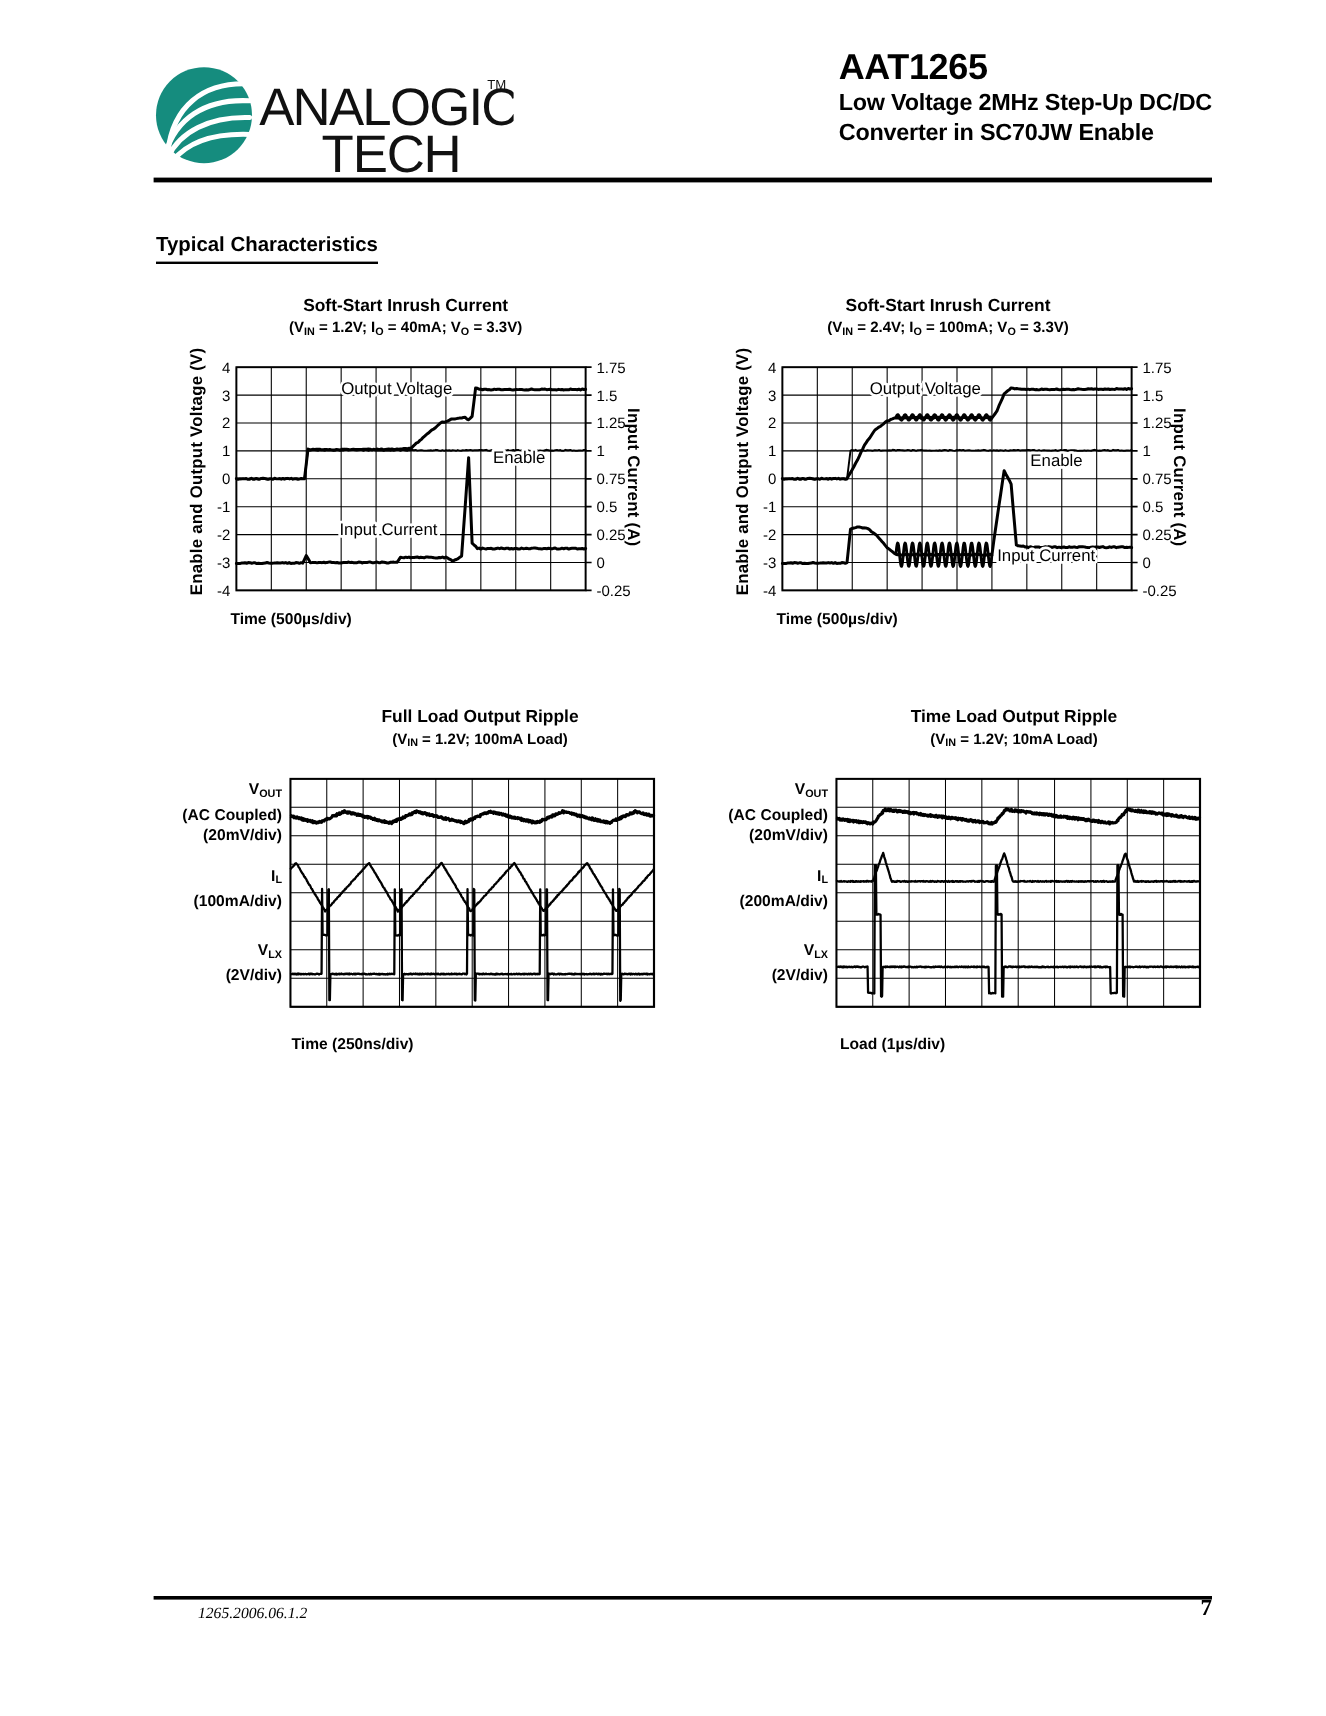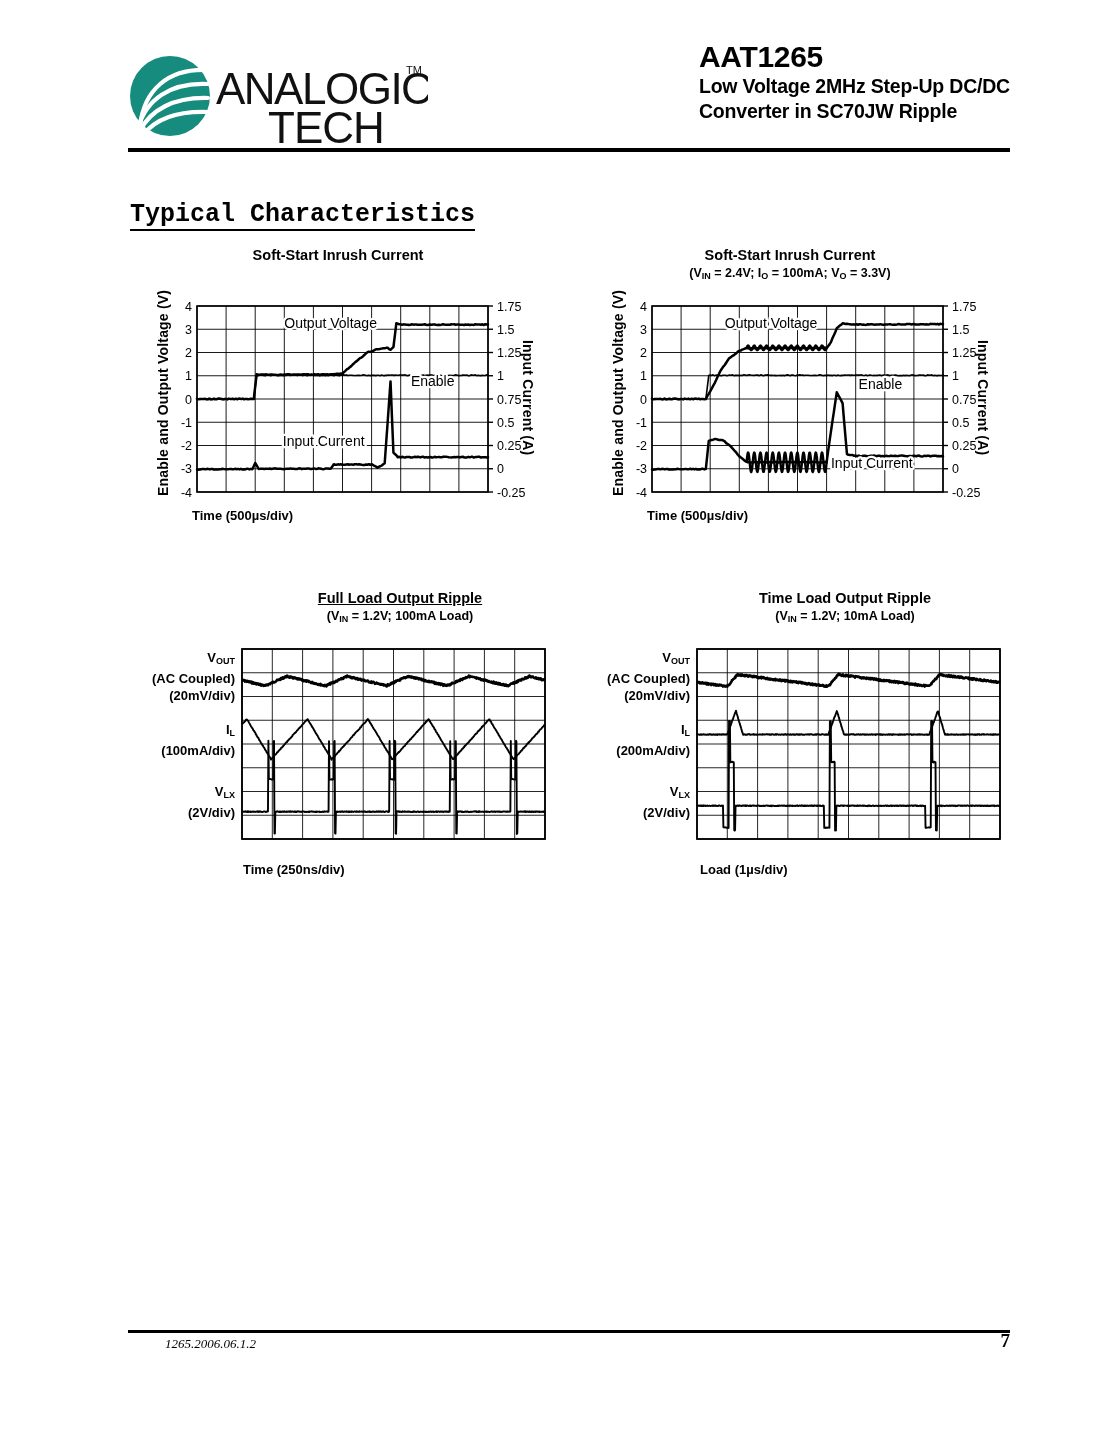--- a/index.html
+++ b/index.html
@@ -8,22 +8,22 @@
 
   
   .header{position:absolute;left:128px;top:40px;width:882px;height:110px;}
   .logo{position:absolute;left:0px;top:8px;width:300px;height:100px;}
   .title-block{position:absolute;right:0px;top:0px;text-align:left;}
   .part-no{font-size:30px;font-weight:bold;letter-spacing:-0.3px;line-height:34px;}
   .subtitle{font-size:19.5px;font-weight:bold;line-height:25px;letter-spacing:-0.2px;}
   .rule{position:absolute;left:128px;top:148px;width:882px;height:4px;background:#000;}
 
   
-  .section-title{position:absolute;left:130px;top:203px;font-size:25px;font-weight:bold;
-     border-bottom:2.5px solid #000;padding-bottom:2px;line-height:24px;font-family:Liberation Mono, monospace;}
+  .section-title{position:absolute;left:130px;top:192px;font-size:17px;font-weight:bold;
+     border-bottom:2.5px solid #000;padding-bottom:2px;line-height:24px;}
 
   
   .chart-title{position:absolute;text-align:center;font-size:14.5px;font-weight:bold;line-height:18px;width:420px;}
   .chart-sub{position:absolute;text-align:center;font-size:12.5px;font-weight:bold;line-height:16px;width:420px;}
   .sub{font-size:9px;vertical-align:-2px;}
 
   .axis-label-v{position:absolute;font-size:14px;font-weight:bold;
      writing-mode:vertical-rl;transform:rotate(180deg);white-space:nowrap;letter-spacing:0.2px;}
   .axis-label-vr{position:absolute;font-size:14px;font-weight:bold;
      writing-mode:vertical-rl;white-space:nowrap;letter-spacing:0.2px;}
@@ -60,28 +60,31 @@
         <path d="M2,60 L2,75 L20,82 L14,58 Z" fill="#158C7E" opacity="0"></path>
         <text x="88" y="56" font-family="Liberation Sans, sans-serif" font-size="44" letter-spacing="-1.5" fill="#111">ANALOGIC</text>
         <text x="278" y="26" font-family="Liberation Sans, sans-serif" font-size="11" fill="#111">TM</text>
         <text x="140" y="95" font-family="Liberation Sans, sans-serif" font-size="44" letter-spacing="-1" fill="#111">TECH</text>
       </svg>
     </div>
 
     <div class="title-block">
       <div class="part-no">AAT1265</div>
       <div class="subtitle">Low Voltage 2MHz Step-Up DC/DC</div>
-      <div class="subtitle">Converter in SC70JW Ripple</div>
+      <div class="subtitle">Converter in SC70JW Enable</div>
     </div>
   </div>
   <div class="rule"></div>
 
   <div class="section-title">Typical Characteristics</div>
 
   <div class="chart-title" style="left:128px;top:246px;">Soft-Start Inrush Current</div>
+  <div class="chart-sub" style="left:128px;top:265px;">
+    (V<span class="sub">IN</span> = 1.2V; I<span class="sub">O</span> = 40mA; V<span class="sub">O</span> = 3.3V)
+  </div>
   <div class="axis-label-v" style="left:155px;top:296px;height:200px;">Enable and Output Voltage (V)</div>
   <div class="axis-label-vr" style="left:520px;top:340px;height:160px;">Input Current (A)</div>
   <div id="chart1" style="position:absolute;left:176px;top:298px;"><svg width="370" height="212" viewBox="0 0 370 212">
         <g stroke="#000" stroke-width="0.9" fill="none">
           <line x1="21" y1="8" x2="21" y2="194"></line>
           <line x1="50.1" y1="8" x2="50.1" y2="194"></line>
           <line x1="79.2" y1="8" x2="79.2" y2="194"></line>
           <line x1="108.3" y1="8" x2="108.3" y2="194"></line>
           <line x1="137.4" y1="8" x2="137.4" y2="194"></line>
           <line x1="166.5" y1="8" x2="166.5" y2="194"></line>
@@ -204,21 +207,21 @@
         <path d="M115.58,49.85 L115.94,49.01 L116.30,48.28 L116.67,47.76 L117.03,47.53 L117.39,47.62 L117.76,48.01 L118.12,48.65 L118.48,49.45 L118.85,50.31 L119.21,51.11 L119.58,51.73 L119.94,52.10 L120.30,52.16 L120.67,51.91 L121.03,51.37 L121.40,50.63 L121.76,49.78 L122.12,48.94 L122.49,48.23 L122.85,47.74 L123.21,47.53 L123.58,47.64 L123.94,48.05 L124.30,48.71 L124.67,49.52 L125.03,50.38 L125.40,51.16 L125.76,51.77 L126.12,52.11 L126.49,52.15 L126.85,51.87 L127.22,51.32 L127.58,50.57 L127.94,49.72 L128.31,48.88 L128.67,48.18 L129.03,47.71 L129.40,47.53 L129.76,47.66 L130.13,48.09 L130.49,48.76 L130.85,49.58 L131.22,50.44 L131.58,51.22 L131.94,51.81 L132.31,52.13 L132.67,52.14 L133.03,51.84 L133.40,51.27 L133.76,50.51 L134.13,49.65 L134.49,48.82 L134.85,48.14 L135.22,47.68 L135.58,47.52 L135.94,47.68 L136.31,48.14 L136.67,48.82 L137.04,49.65 L137.40,50.51 L137.76,51.27 L138.13,51.84 L138.49,52.14 L138.86,52.13 L139.22,51.81 L139.58,51.22 L139.95,50.44 L140.31,49.58 L140.67,48.76 L141.04,48.09 L141.40,47.66 L141.76,47.53 L142.13,47.71 L142.49,48.18 L142.86,48.88 L143.22,49.72 L143.58,50.57 L143.95,51.32 L144.31,51.87 L144.68,52.15 L145.04,52.11 L145.40,51.77 L145.77,51.16 L146.13,50.38 L146.49,49.52 L146.86,48.71 L147.22,48.05 L147.58,47.64 L147.95,47.53 L148.31,47.74 L148.68,48.23 L149.04,48.94 L149.40,49.78 L149.77,50.63 L150.13,51.37 L150.50,51.91 L150.86,52.16 L151.22,52.10 L151.59,51.73 L151.95,51.11 L152.31,50.31 L152.68,49.45 L153.04,48.65 L153.41,48.01 L153.77,47.62 L154.13,47.53 L154.50,47.76 L154.86,48.28 L155.22,49.01 L155.59,49.85 L155.95,50.69 L156.31,51.42 L156.68,51.94 L157.04,52.17 L157.41,52.08 L157.77,51.69 L158.13,51.05 L158.50,50.25 L158.86,49.39 L159.22,48.59 L159.59,47.97 L159.95,47.60 L160.32,47.54 L160.68,47.79 L161.04,48.33 L161.41,49.07 L161.77,49.92 L162.13,50.76 L162.50,51.47 L162.86,51.96 L163.23,52.17 L163.59,52.06 L163.95,51.65 L164.32,50.99 L164.68,50.18 L165.04,49.32 L165.41,48.54 L165.77,47.93 L166.14,47.59 L166.50,47.55 L166.86,47.83 L167.23,48.38 L167.59,49.13 L167.96,49.98 L168.32,50.82 L168.68,51.52 L169.05,51.99 L169.41,52.17 L169.77,52.04 L170.14,51.61 L170.50,50.94 L170.87,50.12 L171.23,49.26 L171.59,48.48 L171.96,47.89 L172.32,47.57 L172.68,47.56 L173.05,47.86 L173.41,48.43 L173.77,49.19 L174.14,50.05 L174.50,50.88 L174.87,51.56 L175.23,52.02 L175.59,52.17 L175.96,52.02 L176.32,51.56 L176.69,50.88 L177.05,50.05 L177.41,49.19 L177.78,48.43 L178.14,47.86 L178.50,47.56 L178.87,47.57 L179.23,47.89 L179.59,48.48 L179.96,49.26 L180.32,50.12 L180.69,50.94 L181.05,51.61 L181.41,52.04 L181.78,52.17 L182.14,51.99 L182.50,51.52 L182.87,50.82 L183.23,49.98 L183.60,49.13 L183.96,48.38 L184.32,47.83 L184.69,47.55 L185.05,47.59 L185.41,47.93 L185.78,48.54 L186.14,49.32 L186.51,50.18 L186.87,50.99 L187.23,51.65 L187.60,52.06 L187.96,52.17 L188.32,51.96 L188.69,51.47 L189.05,50.76 L189.42,49.92 L189.78,49.07 L190.14,48.33 L190.51,47.79 L190.87,47.54 L191.23,47.60 L191.60,47.97 L191.96,48.59 L192.33,49.39 L192.69,50.25 L193.05,51.05 L193.42,51.69 L193.78,52.08 L194.14,52.17 L194.51,51.94 L194.87,51.42 L195.24,50.69 L195.60,49.85" fill="none" stroke="#000" stroke-width="2.4" stroke-linejoin="round"></path>
         <text x="93.75" y="30.087500000000006" class="curvelabel" stroke="#fff" stroke-width="4.5" stroke-linejoin="round">Output Voltage</text>
         <text x="93.75" y="30.087500000000006" class="curvelabel">Output Voltage</text>
         <text x="227.60999999999999" y="90.5375" class="curvelabel" stroke="#fff" stroke-width="4.5" stroke-linejoin="round">Enable</text>
         <text x="227.60999999999999" y="90.5375" class="curvelabel">Enable</text>
         <text x="199.965" y="169.5875" class="curvelabel" stroke="#fff" stroke-width="4.5" stroke-linejoin="round">Input Current</text>
         <text x="199.965" y="169.5875" class="curvelabel">Input Current</text>
       </svg></div>
   <div class="time-label" style="left:647px;top:508px;">Time (500µs/div)</div>
 
-  <div class="chart-title" style="left:190px;top:589px;text-decoration:underline;">Full Load Output Ripple</div>
+  <div class="chart-title" style="left:190px;top:589px;">Full Load Output Ripple</div>
   <div class="chart-sub" style="left:190px;top:608px;">
     (V<span class="sub">IN</span> = 1.2V; 100mA Load)
   </div>
   <div class="scope-lab" style="left:90px;top:649px;width:145px;">
     V<span class="sub">OUT</span><br>(AC Coupled)<br>(20mV/div)
   </div>
   <div class="scope-lab" style="left:90px;top:721px;width:145px;">
     I<span class="sub">L</span><br>(100mA/div)
   </div>
   <div class="scope-lab" style="left:90px;top:783px;width:145px;">

